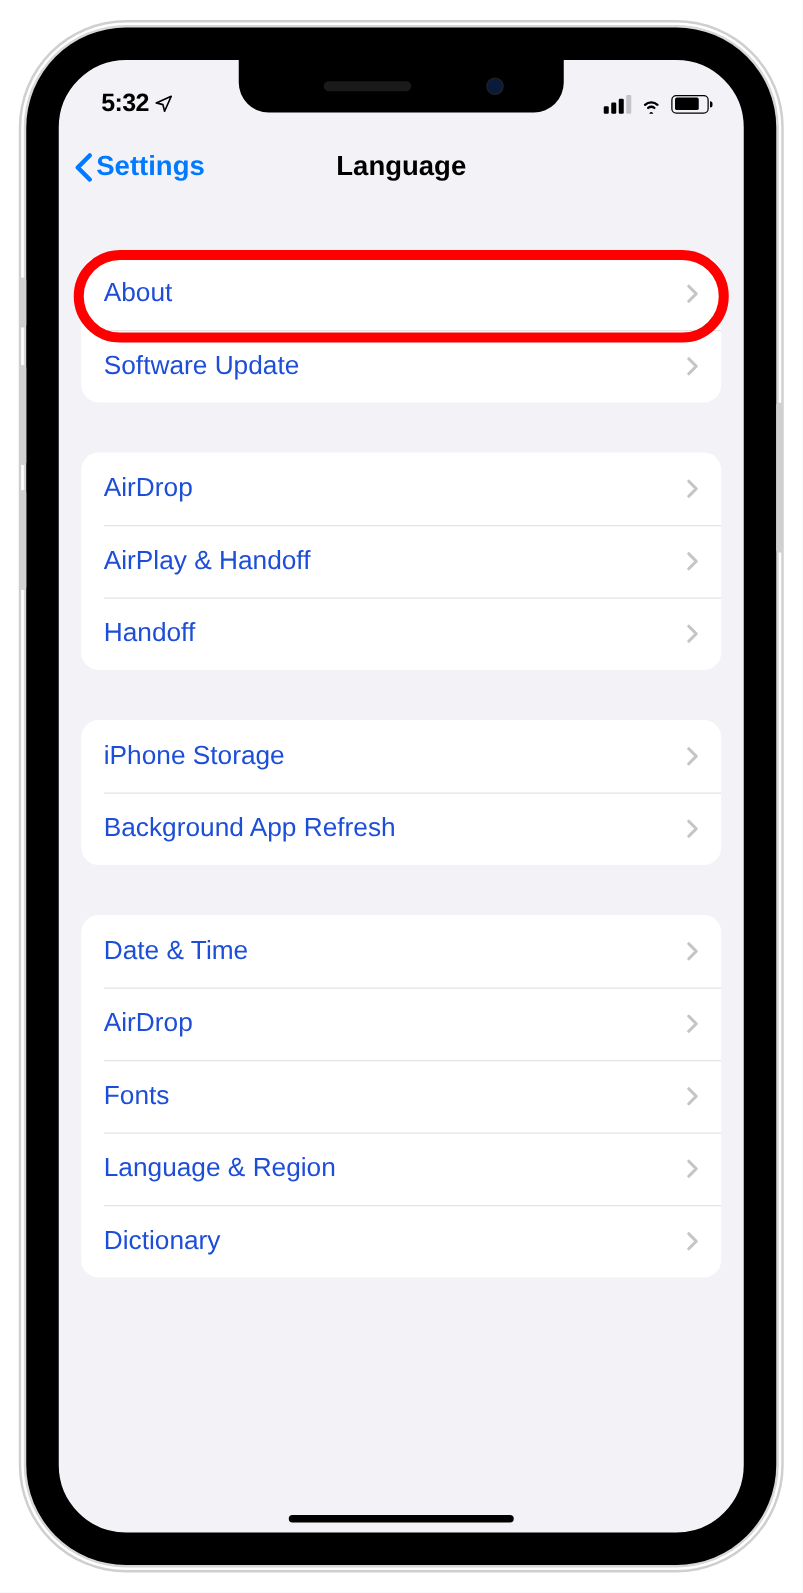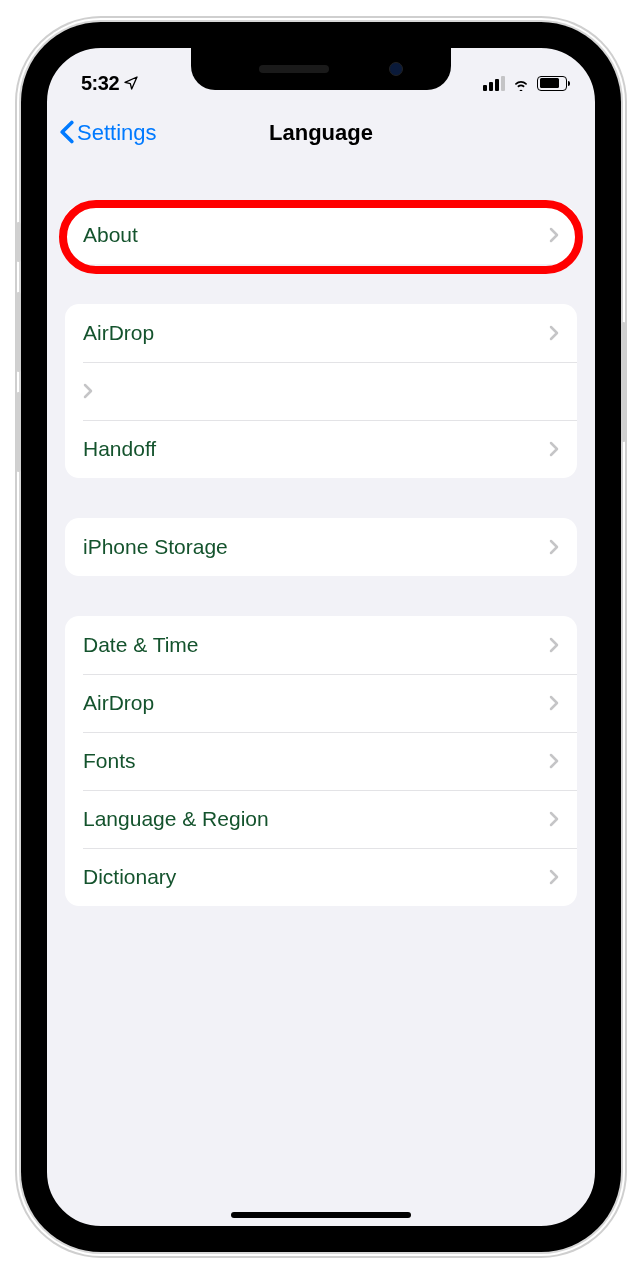--- a/index.html
+++ b/index.html
@@ -133,25 +133,25 @@
     position: relative;
     height: 58px;
     display: flex;
     align-items: center;
     justify-content: center;
   }
   .nav-back {
     position: absolute;
     left: 12px;
     display: flex;
-    align-items: flex-start;
+    align-items: flex-end;
     gap: 2px;
     color: #007aff;
     font-size: 22px;
-    font-weight: 400;
+    font-weight: 700;
   }
   .nav-title {
     font-size: 22px;
     font-weight: 600;
     color: #000;
   }
   .content-area {
     padding: 0 18px;
   }
   .group {
@@ -173,21 +173,21 @@
     content: '';
     position: absolute;
     left: 18px;
     right: 0;
     top: 0;
     height: 1px;
     background: #e3e3e6;
   }
   .row-label {
     font-size: 21px;
-    color: #14532d;
+    color: #1d4ed8;
     font-weight: 400;
   }
   .chevron {
     flex: 0 0 auto;
   }
   .circle-highlight {
     position: absolute;
     border: 8px solid #ff0000;
     border-radius: 38px;
     pointer-events: none;
@@ -262,45 +262,58 @@
 
     <div class="content-area">
 
       <div class="group">
         <div class="row">
           <span class="row-label">About</span>
           <svg class="chevron" width="10" height="16" viewBox="0 0 10 16">
               <path d="M2 2 L8 8 L2 14" fill="none" stroke="#c5c5c7" stroke-width="2.5" stroke-linecap="round" stroke-linejoin="round"></path>
             </svg>
         </div>
+        <div class="row">
+          <span class="row-label">Software Update</span>
+          <svg class="chevron" width="10" height="16" viewBox="0 0 10 16">
+              <path d="M2 2 L8 8 L2 14" fill="none" stroke="#c5c5c7" stroke-width="2.5" stroke-linecap="round" stroke-linejoin="round"></path>
+            </svg>
+        </div>
       </div>
 
       <div class="group">
         <div class="row">
           <span class="row-label">AirDrop</span>
           <svg class="chevron" width="10" height="16" viewBox="0 0 10 16">
               <path d="M2 2 L8 8 L2 14" fill="none" stroke="#c5c5c7" stroke-width="2.5" stroke-linecap="round" stroke-linejoin="round"></path>
             </svg>
         </div>
         <div class="row">
+          <span class="row-label">AirPlay &amp; Handoff</span>
           <svg class="chevron" width="10" height="16" viewBox="0 0 10 16">
               <path d="M2 2 L8 8 L2 14" fill="none" stroke="#c5c5c7" stroke-width="2.5" stroke-linecap="round" stroke-linejoin="round"></path>
             </svg>
         </div>
         <div class="row">
           <span class="row-label">Handoff</span>
           <svg class="chevron" width="10" height="16" viewBox="0 0 10 16">
               <path d="M2 2 L8 8 L2 14" fill="none" stroke="#c5c5c7" stroke-width="2.5" stroke-linecap="round" stroke-linejoin="round"></path>
             </svg>
         </div>
       </div>
 
       <div class="group">
         <div class="row">
           <span class="row-label">iPhone Storage</span>
+          <svg class="chevron" width="10" height="16" viewBox="0 0 10 16">
+              <path d="M2 2 L8 8 L2 14" fill="none" stroke="#c5c5c7" stroke-width="2.5" stroke-linecap="round" stroke-linejoin="round"></path>
+            </svg>
+        </div>
+        <div class="row">
+          <span class="row-label">Background App Refresh</span>
           <svg class="chevron" width="10" height="16" viewBox="0 0 10 16">
               <path d="M2 2 L8 8 L2 14" fill="none" stroke="#c5c5c7" stroke-width="2.5" stroke-linecap="round" stroke-linejoin="round"></path>
             </svg>
         </div>
       </div>
 
       <div class="group">
         <div class="row">
           <span class="row-label">Date &amp; Time</span>
           <svg class="chevron" width="10" height="16" viewBox="0 0 10 16">

